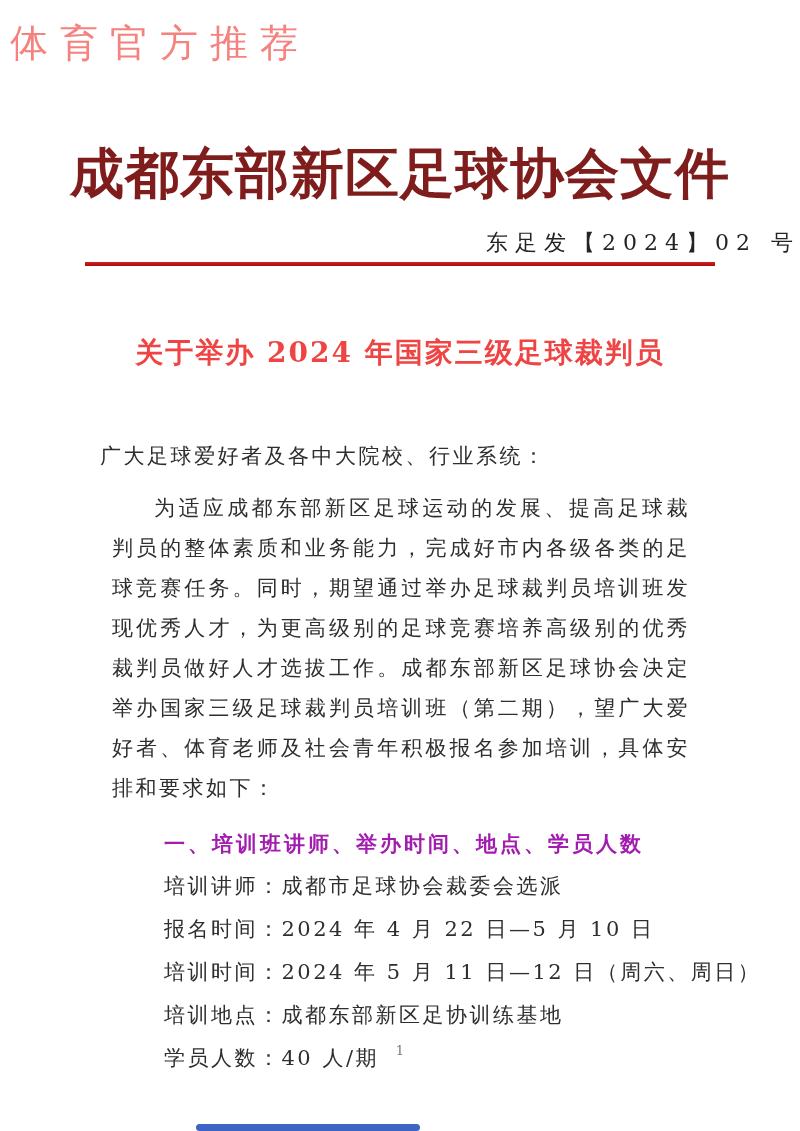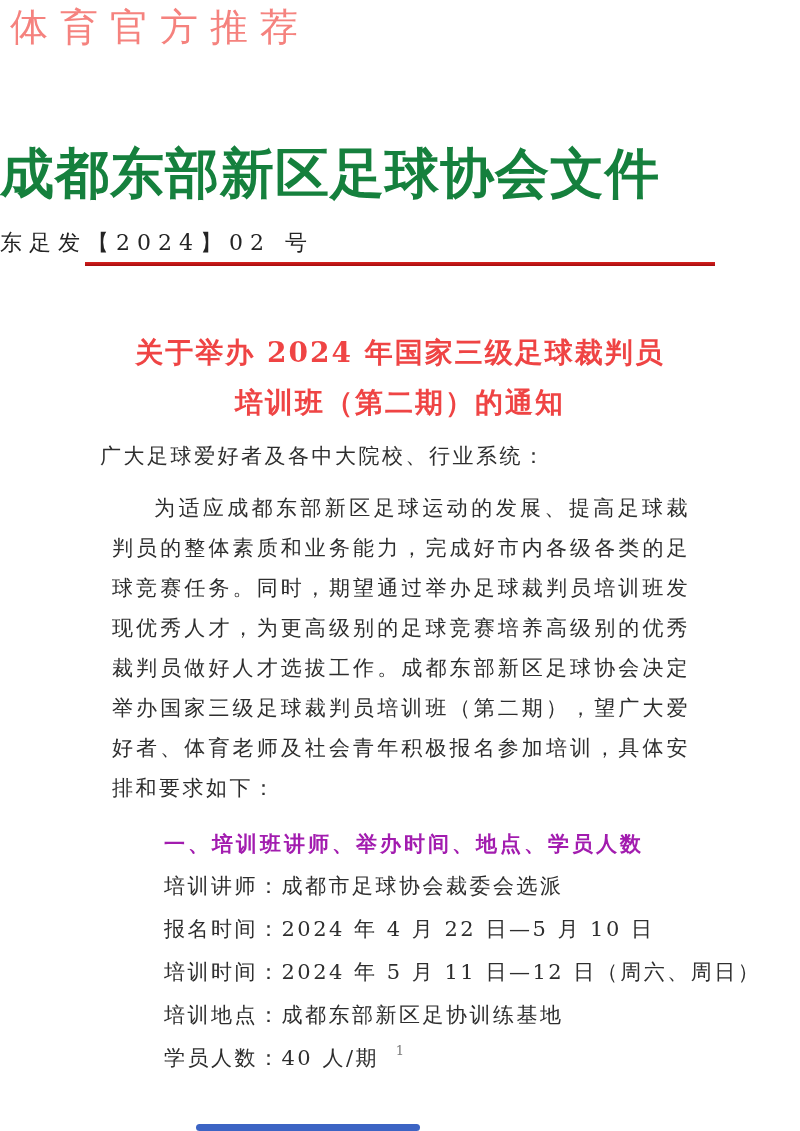--- a/index.html
+++ b/index.html
@@ -10,45 +10,45 @@
   .page {
     position: relative;
     width: 800px;
     height: 1131px;
     background: #ffffff;
     overflow: hidden;
     font-family: "DejaVu Serif", "Liberation Serif", serif;
   }
   .watermark {
     position: absolute;
-    top: 2px;
+    top: 18px;
     left: 10px;
     font-size: 38px;
     color: #f5827e;
     letter-spacing: 12px;
     white-space: nowrap;
   }
   .org-title {
     position: absolute;
     top: 138px;
     left: 0;
     width: 100%;
-    text-align: left;
+    text-align: center;
     font-size: 54px;
     font-weight: bold;
-    color: #15803d;
+    color: #7f1d1d;
     letter-spacing: 1px;
     white-space: nowrap;
   }
   .doc-number {
     position: absolute;
     top: 228px;
     left: 0;
     width: 100%;
-    text-align: left;
+    text-align: right;
     font-size: 22px;
     color: #242424;
     letter-spacing: 7px;
     white-space: nowrap;
   }
   .red-rule {
     position: absolute;
     top: 262px;
     left: 85px;
     width: 630px;
@@ -125,21 +125,20 @@
   <div class="watermark">体育官方推荐</div>
 
   <div class="org-title">成都东部新区足球协会文件</div>
 
   <div class="doc-number">东足发【2024】02 号</div>
 
   <div class="red-rule"></div>
 
   <div class="notice-title">
     <div>关于举办 2024 年国家三级足球裁判员</div>
-    <div>培训班（第二期）的通知</div>
   </div>
 
   <div class="body-text">
     <div class="salutation">广大足球爱好者及各中大院校、行业系统：</div>
     <p class="paragraph">为适应成都东部新区足球运动的发展、提高足球裁判员的整体素质和业务能力，完成好市内各级各类的足球竞赛任务。同时，期望通过举办足球裁判员培训班发现优秀人才，为更高级别的足球竞赛培养高级别的优秀裁判员做好人才选拔工作。成都东部新区足球协会决定举办国家三级足球裁判员培训班（第二期），望广大爱好者、体育老师及社会青年积极报名参加培训，具体安排和要求如下：</p>
 
     <div class="section">
       <div class="section-heading">一、培训班讲师、举办时间、地点、学员人数</div>
       <div class="item">培训讲师：成都市足球协会裁委会选派</div>
       <div class="item">报名时间：2024 年 4 月 22 日—5 月 10 日</div>

